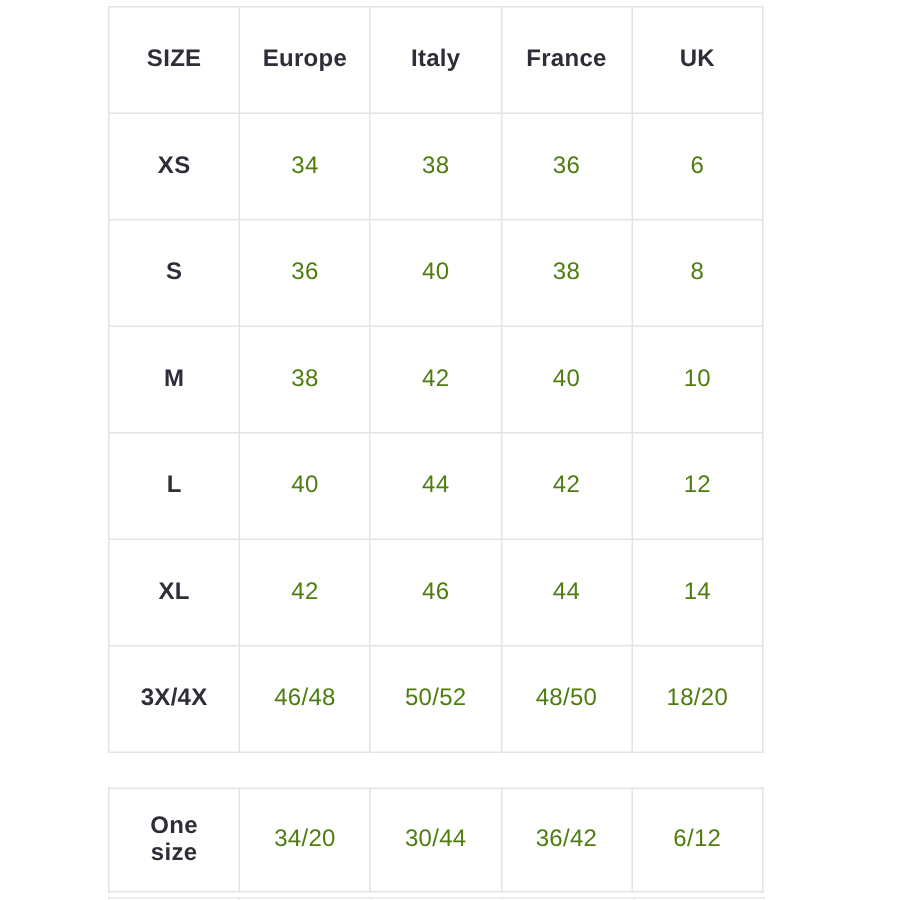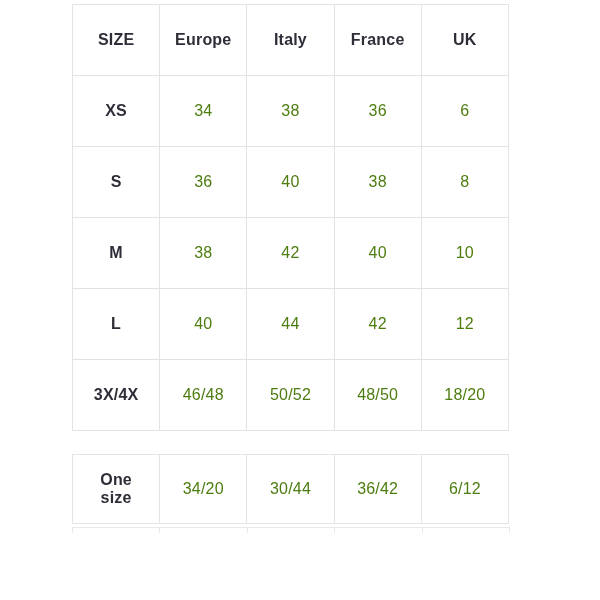--- a/index.html
+++ b/index.html
@@ -96,20 +96,27 @@
       <td>10</td>
     </tr>
     <tr>
       <td class="size-col">L</td>
       <td>40</td>
       <td>44</td>
       <td>42</td>
       <td>12</td>
     </tr>
     <tr>
+      <td class="size-col">XL</td>
+      <td>42</td>
+      <td>46</td>
+      <td>44</td>
+      <td>14</td>
+    </tr>
+    <tr>
       <td class="size-col">3X/4X</td>
       <td>46/48</td>
       <td>50/52</td>
       <td>48/50</td>
       <td>18/20</td>
     </tr>
   </tbody>
 </table>
 
 <table class="size-table special">

